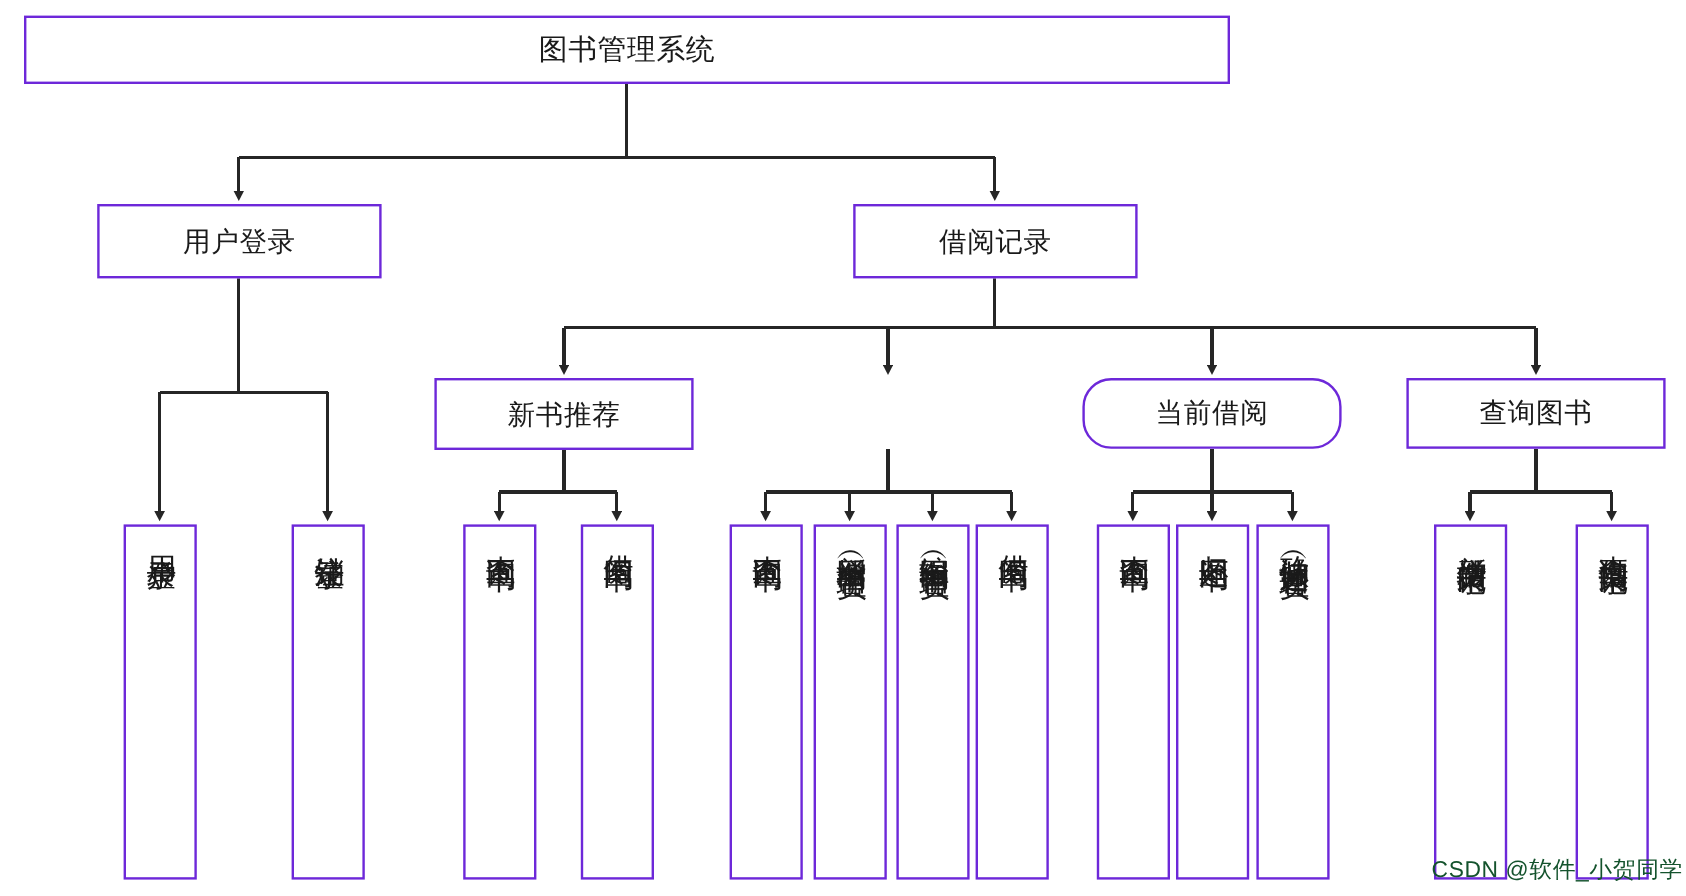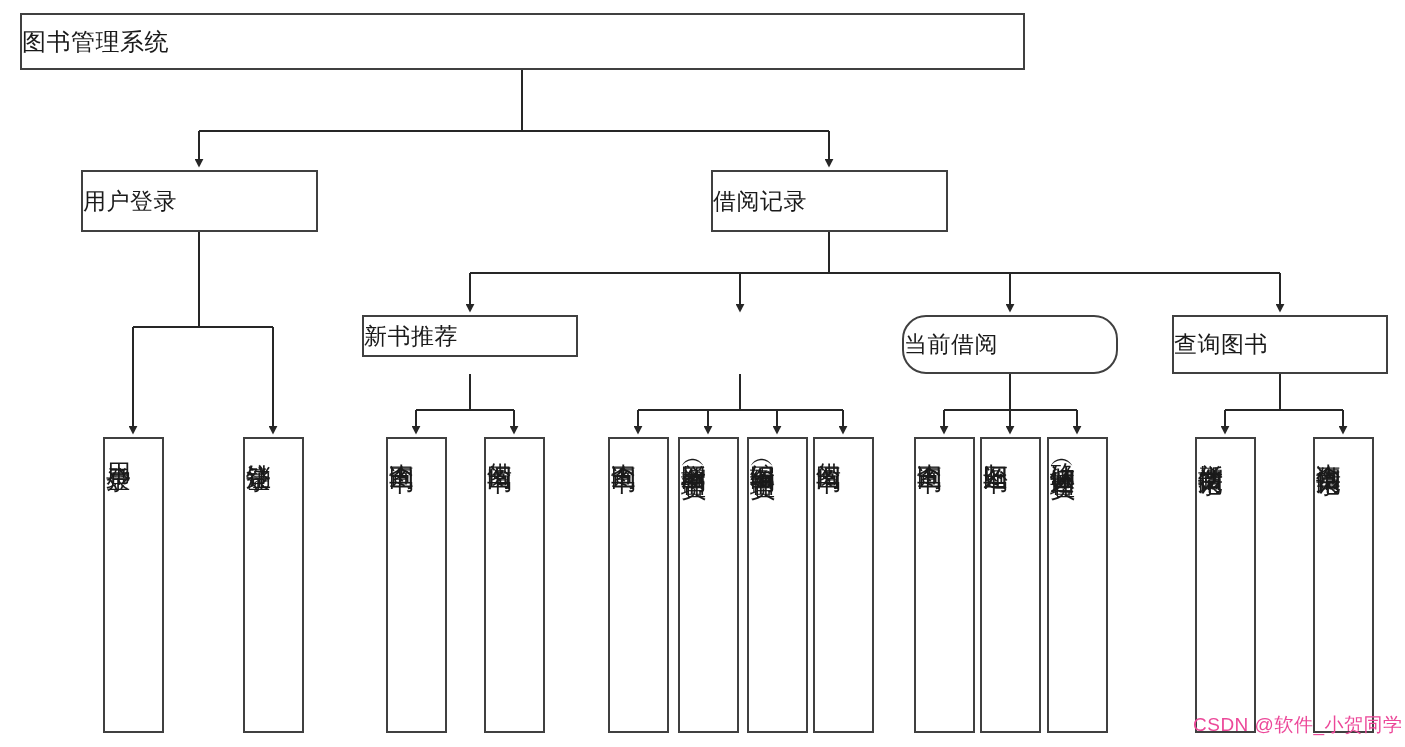--- a/index.html
+++ b/index.html
@@ -24,24 +24,24 @@
     top: 0;
     left: 0;
     width: 1405px;
     height: 747px;
     pointer-events: none;
   }
   .node {
     position: absolute;
     box-sizing: border-box;
     background: #ffffff;
-    border: 2px solid #404040;
+    border: 2px solid #6d28d9;
     display: flex;
     align-items: center;
-    justify-content: flex-start;
+    justify-content: center;
     color: #1a1a1a;
   }
   .node-label {
     display: block;
     text-align: center;
     line-height: 1.25;
     white-space: nowrap;
   }
   .node.horizontal .node-label {
     font-size: 23px;
@@ -61,21 +61,21 @@
     line-height: 1.08;
     letter-spacing: 2px;
     white-space: normal;
     max-height: 286px;
   }
   .watermark {
     position: absolute;
     left: 1193px;
     top: 712px;
     font-size: 19px;
-    color: #ec4899;
+    color: #14532d;
     letter-spacing: 0.5px;
     white-space: nowrap;
     font-family: "Liberation Sans", "DejaVu Sans", sans-serif;
   }
 </style>
 </head>
 <body>
 
 <div id="diagram-root">
 
@@ -135,21 +135,21 @@
     <span class="node-label">图书管理系统</span>
   </div>
 
   <div class="node horizontal" style="left:81px; top:170px; width:237px; height:62px;">
     <span class="node-label">用户登录</span>
   </div>
   <div class="node horizontal" style="left:711px; top:170px; width:237px; height:62px;">
     <span class="node-label">借阅记录</span>
   </div>
 
-  <div class="node horizontal" style="left:362px; top:315px; width:216px; height:42px;">
+  <div class="node horizontal" style="left:362px; top:315px; width:216px; height:60px;">
     <span class="node-label">新书推荐</span>
   </div>
   <div class="node horizontal" style="left:902px; top:315px; width:216px; height:59px;border-radius:24px;">
     <span class="node-label">当前借阅</span>
   </div>
   <div class="node horizontal" style="left:1172px; top:315px; width:216px; height:59px;">
     <span class="node-label">查询图书</span>
   </div>
 
   <div class="node vertical" style="left:103px; top:437px; width:61px; height:296px;">

